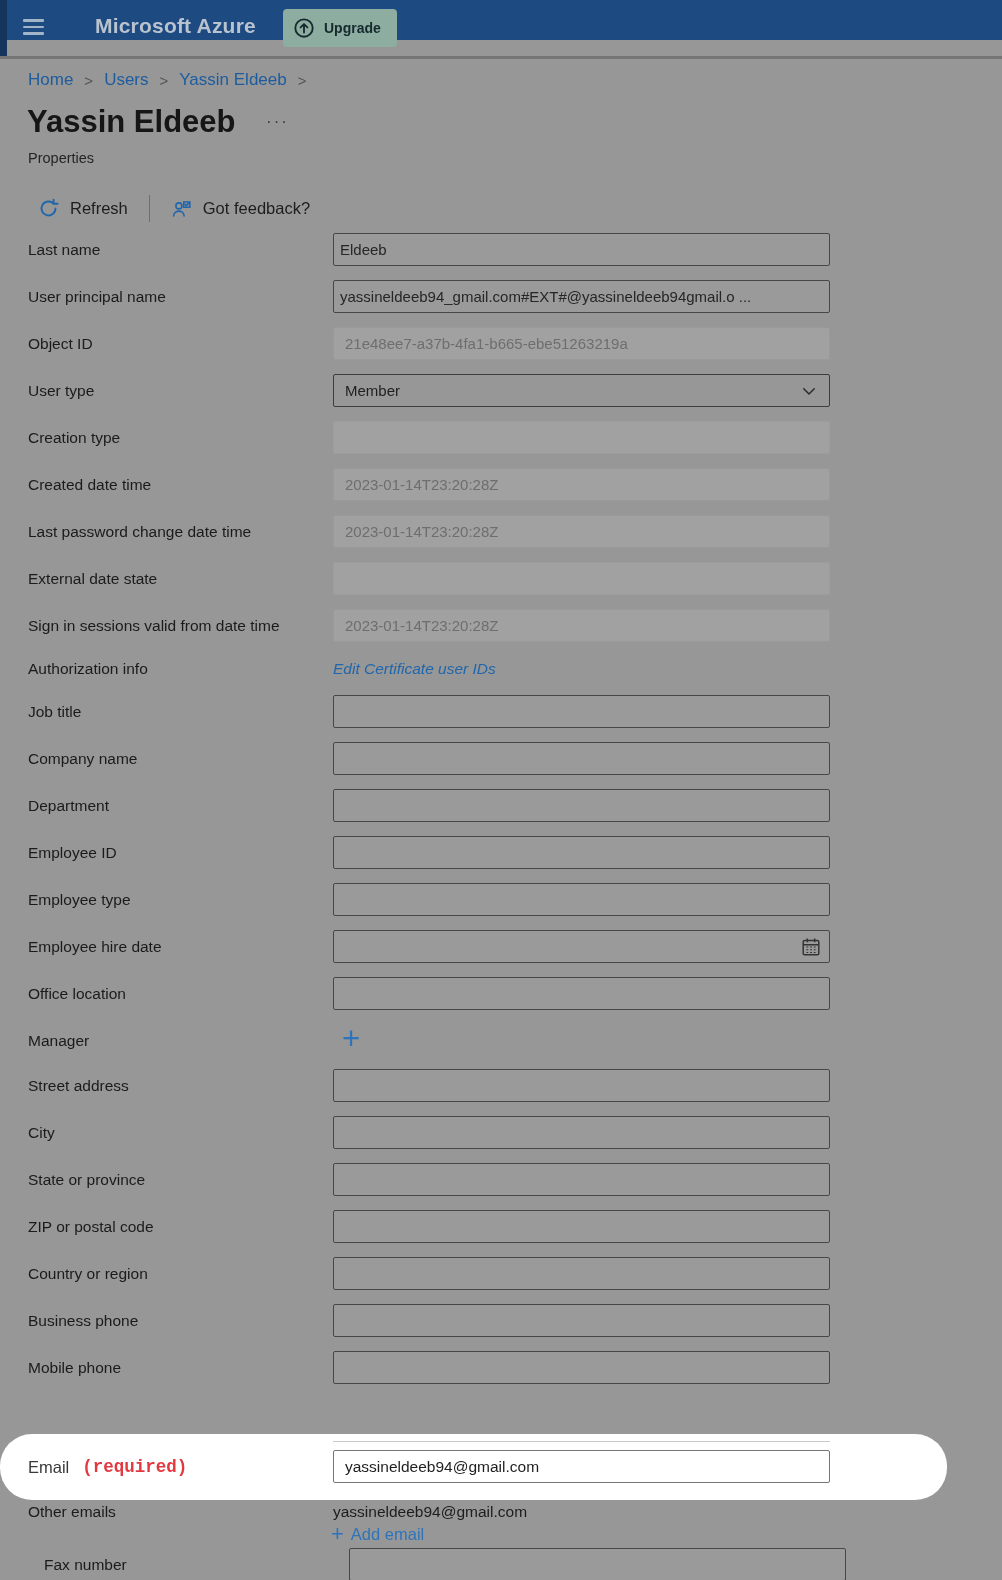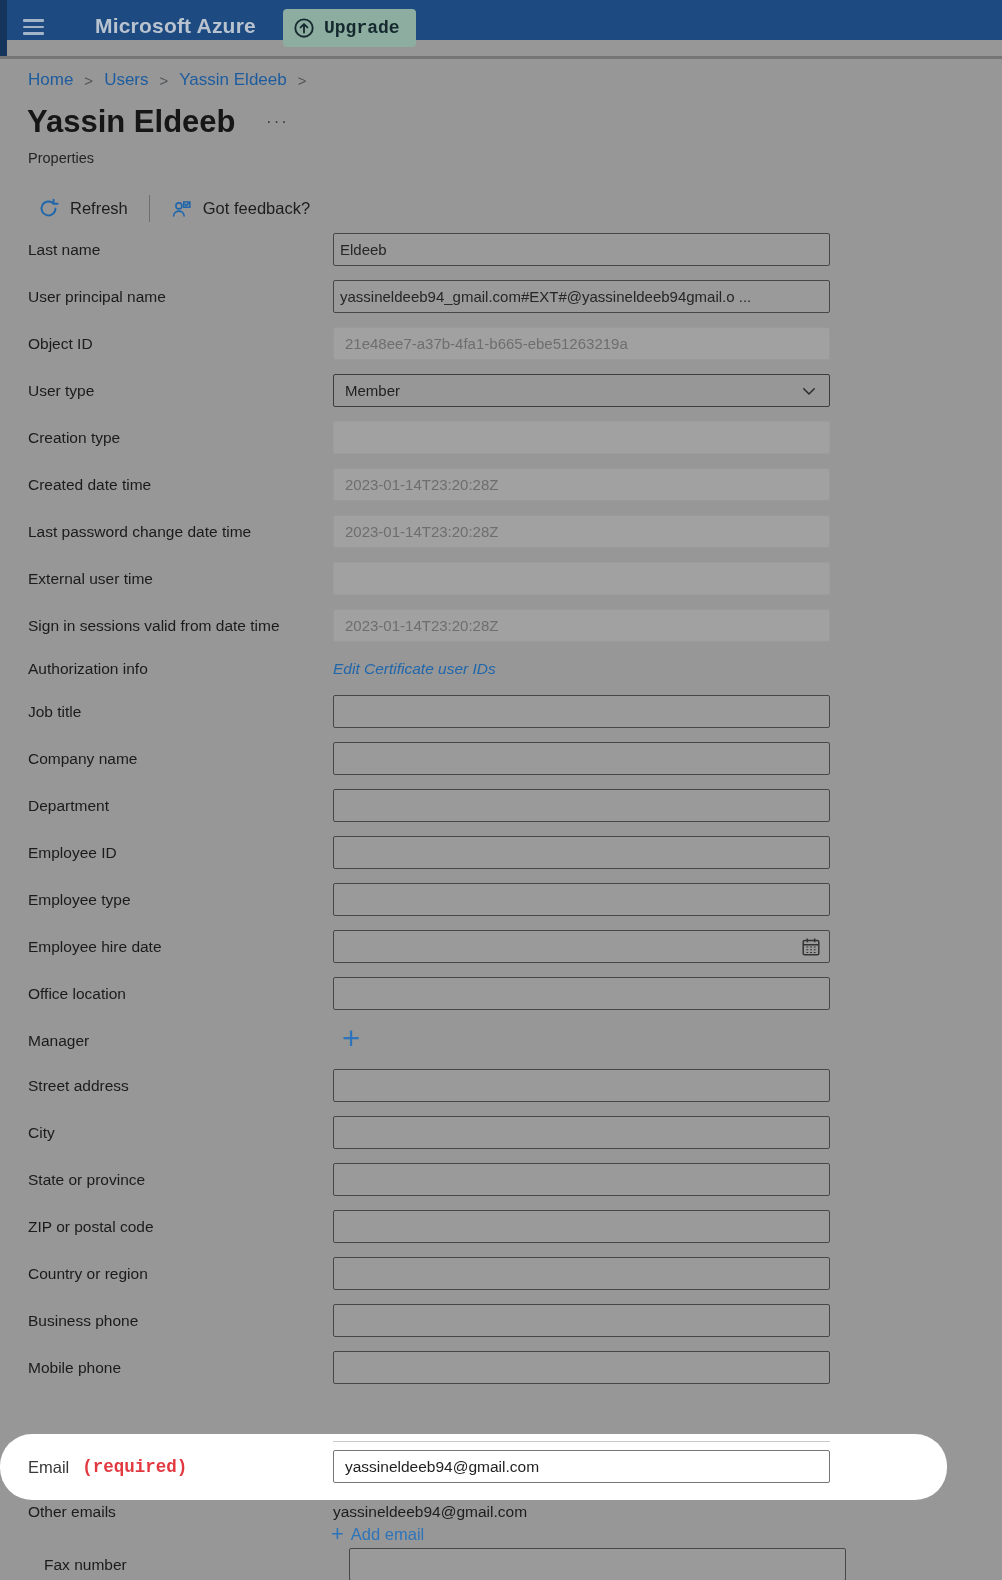--- a/index.html
+++ b/index.html
@@ -12,21 +12,21 @@
   
   .topbar{position:absolute;top:0;left:0;width:1002px;height:40px;background:#1d4a80;}
   .topbar-leftstrip{position:absolute;top:0;left:0;width:7px;height:56px;background:#16355c;}
   .topbar-shadow{position:absolute;top:56px;left:0;width:1002px;height:3px;background:#5a5a5a;opacity:.55;}
   .hamburger{position:absolute;left:23px;top:19px;width:21px;height:17px;cursor:pointer;}
   .hamburger span{display:block;height:2.5px;background:#a3b4c9;margin-bottom:4px;border-radius:1px;}
   .topbar-title{position:absolute;left:95px;top:14px;font-size:21px;font-weight:bold;color:#b9c3cf;letter-spacing:.2px;}
   .upgrade-btn{
     position:absolute;left:283px;top:9px;height:38px;padding:0 16px 0 10px;
     background:#8cada0;border:none;border-radius:4px;display:flex;align-items:center;gap:9px;
-    font-family:Liberation Mono, monospace;font-size:18px;font-weight:bold;color:#15292e;cursor:pointer;
+    font-family:Liberation Sans, sans-serif;font-size:14px;font-weight:bold;color:#15292e;cursor:pointer;
   }
   .upgrade-icon{width:22px;height:22px;color:#15292e;}
   
   .breadcrumb{position:absolute;left:28px;top:70px;display:flex;align-items:center;font-size:17px;}
   .breadcrumb a{color:#1d5c9e;text-decoration:none;cursor:pointer;}
   .crumb-sep{color:#4f5458;margin:0 11px;font-size:15px;}
   
   .page-title{position:absolute;left:27px;top:104px;margin:0;font-size:31px;font-weight:bold;color:#161616;}
   .title-more{position:absolute;left:266px;top:112px;color:#3c3c3c;font-size:17px;letter-spacing:2px;cursor:pointer;}
   .page-subtitle{position:absolute;left:28px;top:150px;font-size:14.5px;color:#242424;}
@@ -168,21 +168,21 @@
       </div>
       <div class="row">
         <div class="flabel">Created date time</div>
         <div class="box disabled">2023-01-14T23:20:28Z</div>
       </div>
       <div class="row">
         <div class="flabel">Last password change date time</div>
         <div class="box disabled">2023-01-14T23:20:28Z</div>
       </div>
       <div class="row">
-        <div class="flabel">External user time</div>
+        <div class="flabel">External date state</div>
         <div class="box disabled-empty"></div>
       </div>
       <div class="row">
         <div class="flabel">Sign in sessions valid from date time</div>
         <div class="box disabled">2023-01-14T23:20:28Z</div>
       </div>
       <div class="row row-link">
         <div class="flabel">Authorization info</div>
         <a class="field-link">Edit Certificate user IDs</a>
       </div>

